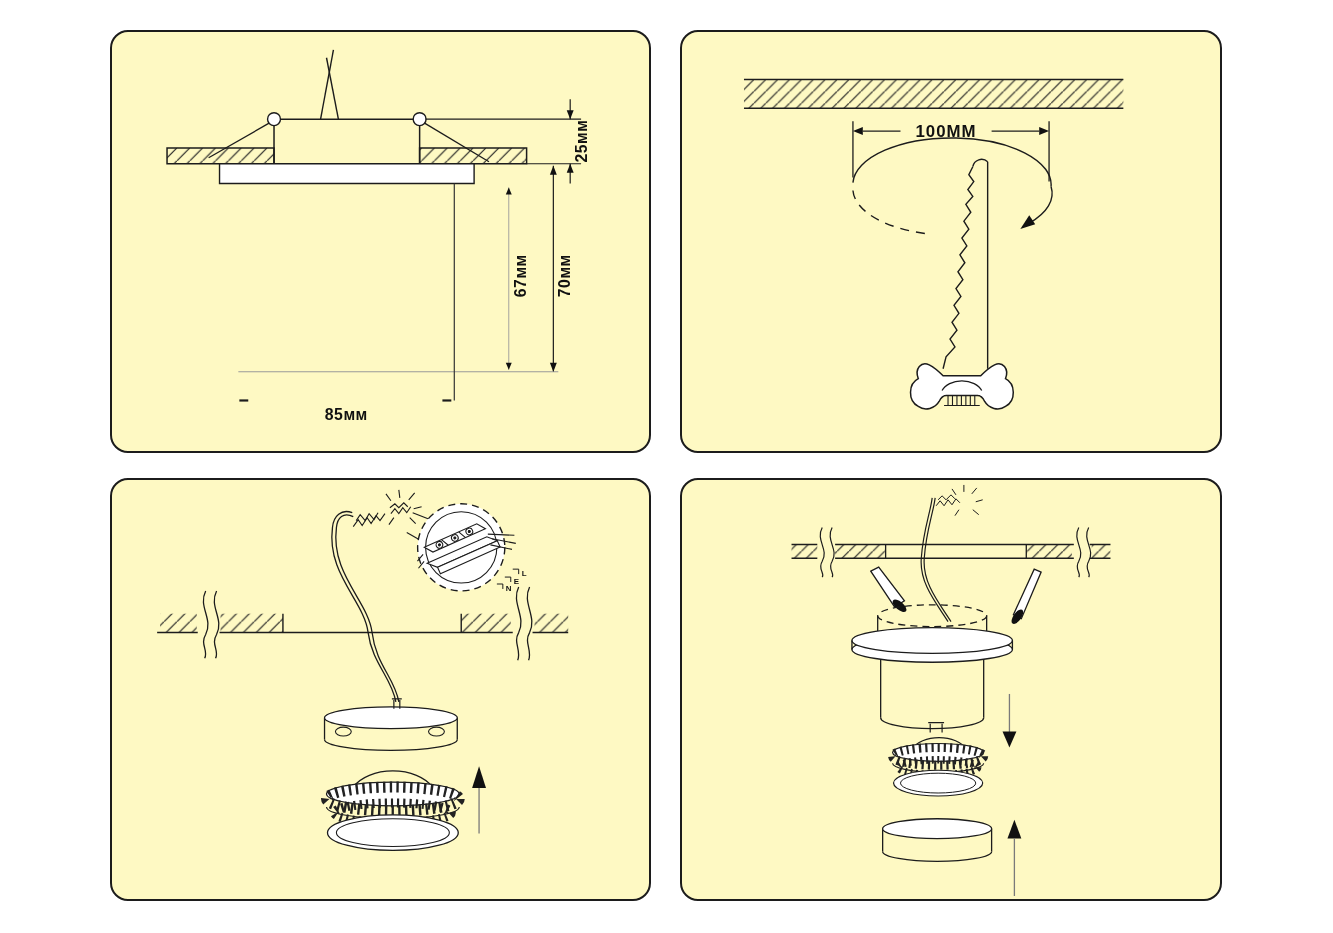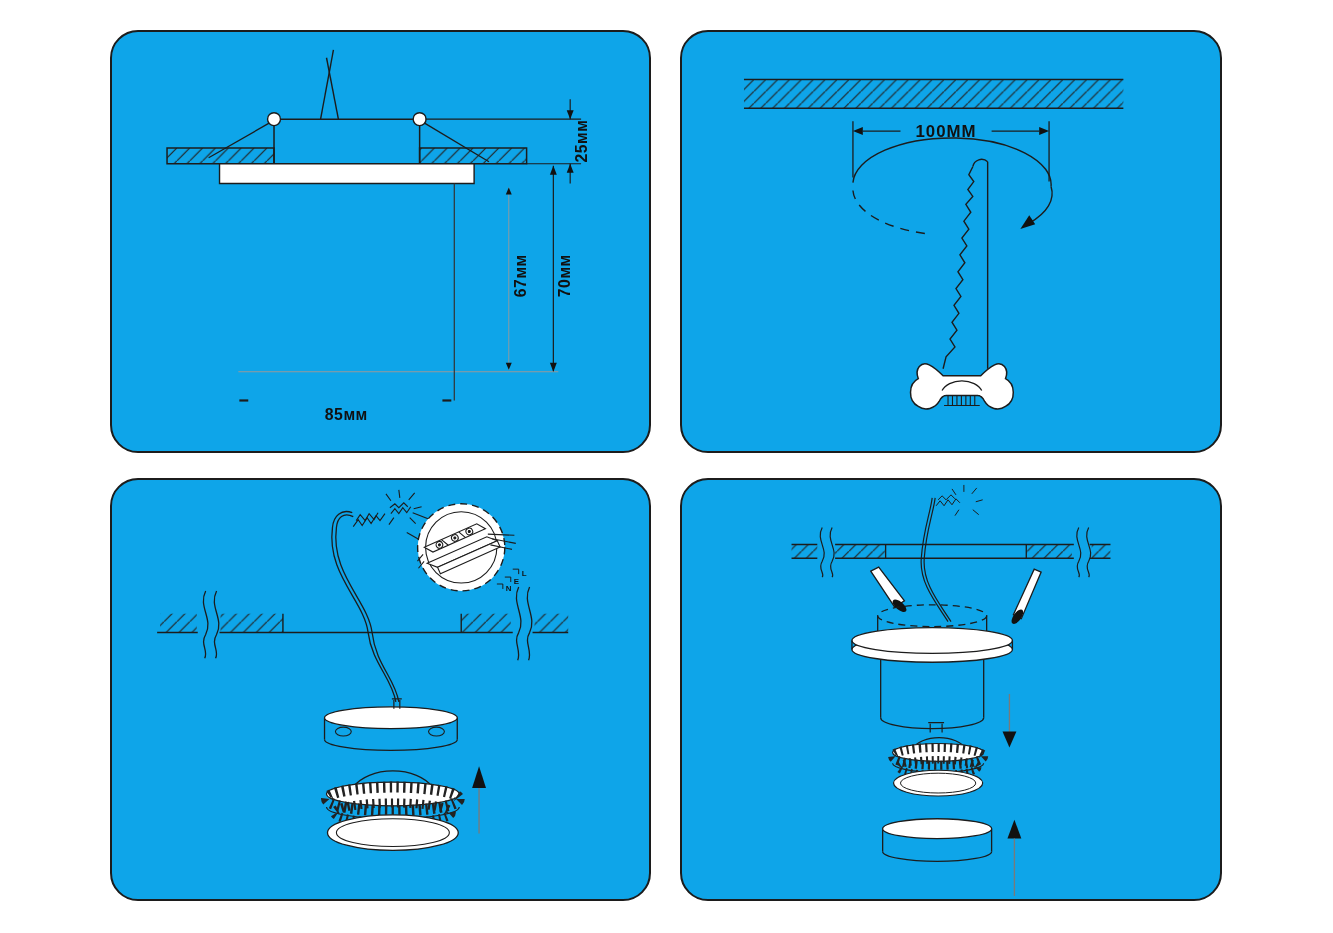--- a/index.html
+++ b/index.html
@@ -1,18 +1,18 @@
 <!DOCTYPE html>
 <html><head>
 <meta charset="utf-8">
 <style>
   html,body{margin:0;padding:0;background:#ffffff;}
   .stage{position:relative;width:1333px;height:933px;background:#ffffff;overflow:hidden;
          font-family:"Liberation Sans",sans-serif;}
-  .panel{position:absolute;box-sizing:border-box;border:2px solid #1c1c1c;border-radius:28px;background:#0ea5e9;}
+  .panel{position:absolute;box-sizing:border-box;border:2px solid #1c1c1c;border-radius:18px;background:#fef9c3;}
   .panel svg{display:block;width:100%;height:100%;}
   .p1{left:110px;top:30px;width:541px;height:423px;}
   .p2{left:680px;top:30px;width:542px;height:423px;}
   .p3{left:110px;top:478px;width:541px;height:423px;}
   .p4{left:680px;top:478px;width:542px;height:423px;}
   svg *{vector-effect:non-scaling-stroke;}
   text{font-family:"Liberation Sans","DejaVu Sans",sans-serif;font-weight:bold;fill:#111;}
   .dim{font-size:16px;letter-spacing:0.5px;}
   .dimBig{font-size:17px;letter-spacing:1px;}
   .tiny{font-size:8px;font-weight:bold;}

